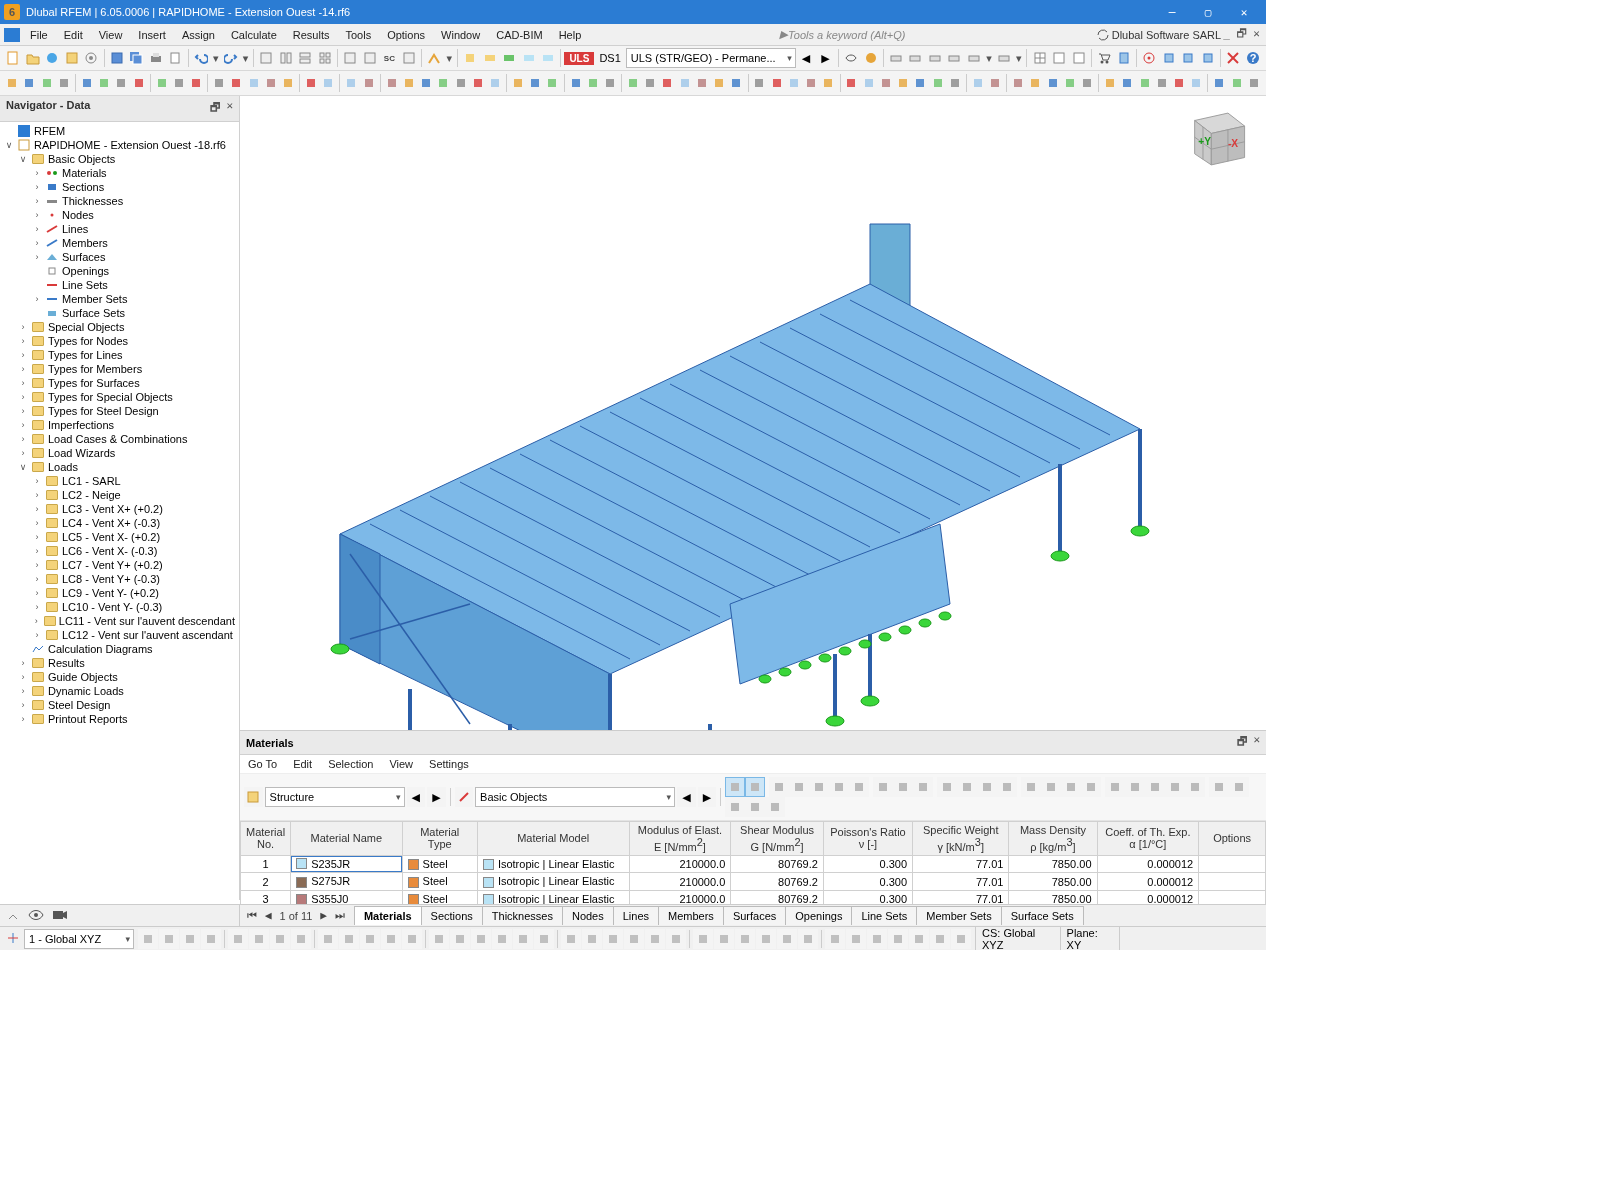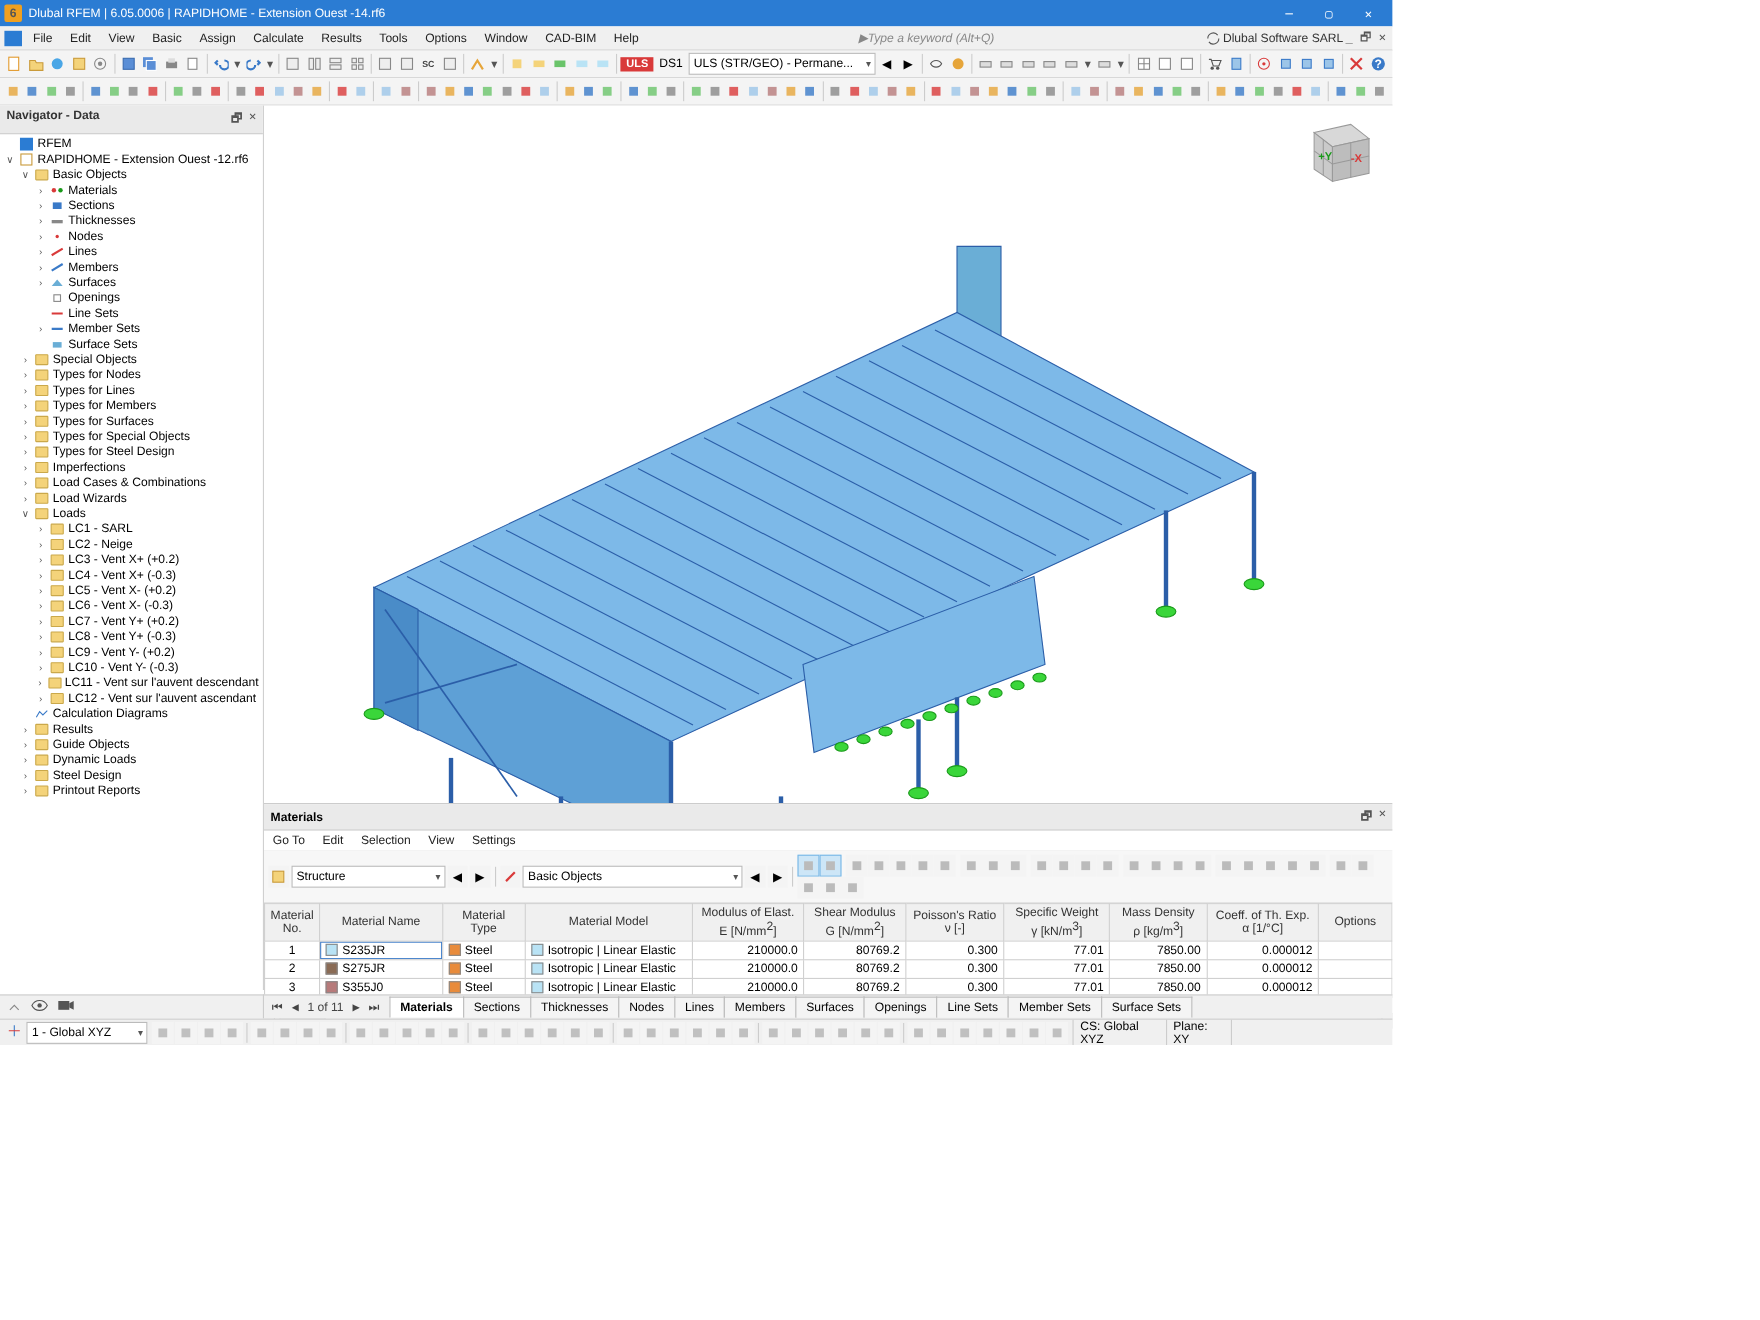--- a/index.html
+++ b/index.html
@@ -65,30 +65,30 @@
   <span class="win-btn">─</span>
   <span class="win-btn">▢</span>
   <span class="win-btn close">✕</span>
 </div>
 
 <div class="menu-bar">
   <span style="width:16px;height:14px;background:#2b7cd3;margin-right:2px"></span>
   <span class="mi">File</span>
   <span class="mi">Edit</span>
   <span class="mi">View</span>
-  <span class="mi">Basic</span>
+  <span class="mi">Insert</span>
   <span class="mi">Assign</span>
   <span class="mi">Calculate</span>
   <span class="mi">Results</span>
   <span class="mi">Tools</span>
   <span class="mi">Options</span>
   <span class="mi">Window</span>
   <span class="mi">CAD-BIM</span>
   <span class="mi">Help</span>
-  <span class="search">▶ <span>Type a keyword (Alt+Q)</span></span>
+  <span class="search">▶ <span>Tools a keyword (Alt+Q)</span></span>
   <span class="right">
     <svg width="14" height="14">
         <path d="M2 7a5 5 0 019-3M12 7a5 5 0 01-9 3" stroke="#555" fill="none"></path>
       </svg>
     <span>Dlubal Software SARL</span>
     <span style="font-family:monospace;color:#555">_ 🗗 ✕</span>
   </span>
 </div>
 
 <div class="toolbar">
@@ -728,21 +728,21 @@
           </span>
           <span>RFEM</span>
         </div>
         <div class="t-item" style="padding-left: 4px;">
           <span class="tw">∨</span>
           <span class="ic">
             <svg width="12" height="12">
               <rect x="1" y="1" width="10" height="10" fill="#fff" stroke="#c99a3a"></rect>
             </svg>
           </span>
-          <span>RAPIDHOME - Extension Ouest -12.rf6</span>
+          <span>RAPIDHOME - Extension Ouest -18.rf6</span>
         </div>
         <div class="t-item" style="padding-left: 18px;">
           <span class="tw">∨</span>
           <span class="ic">
             <span class="folder"></span>
           </span>
           <span>Basic Objects</span>
         </div>
         <div class="t-item" style="padding-left: 32px;">
           <span class="tw">›</span>

